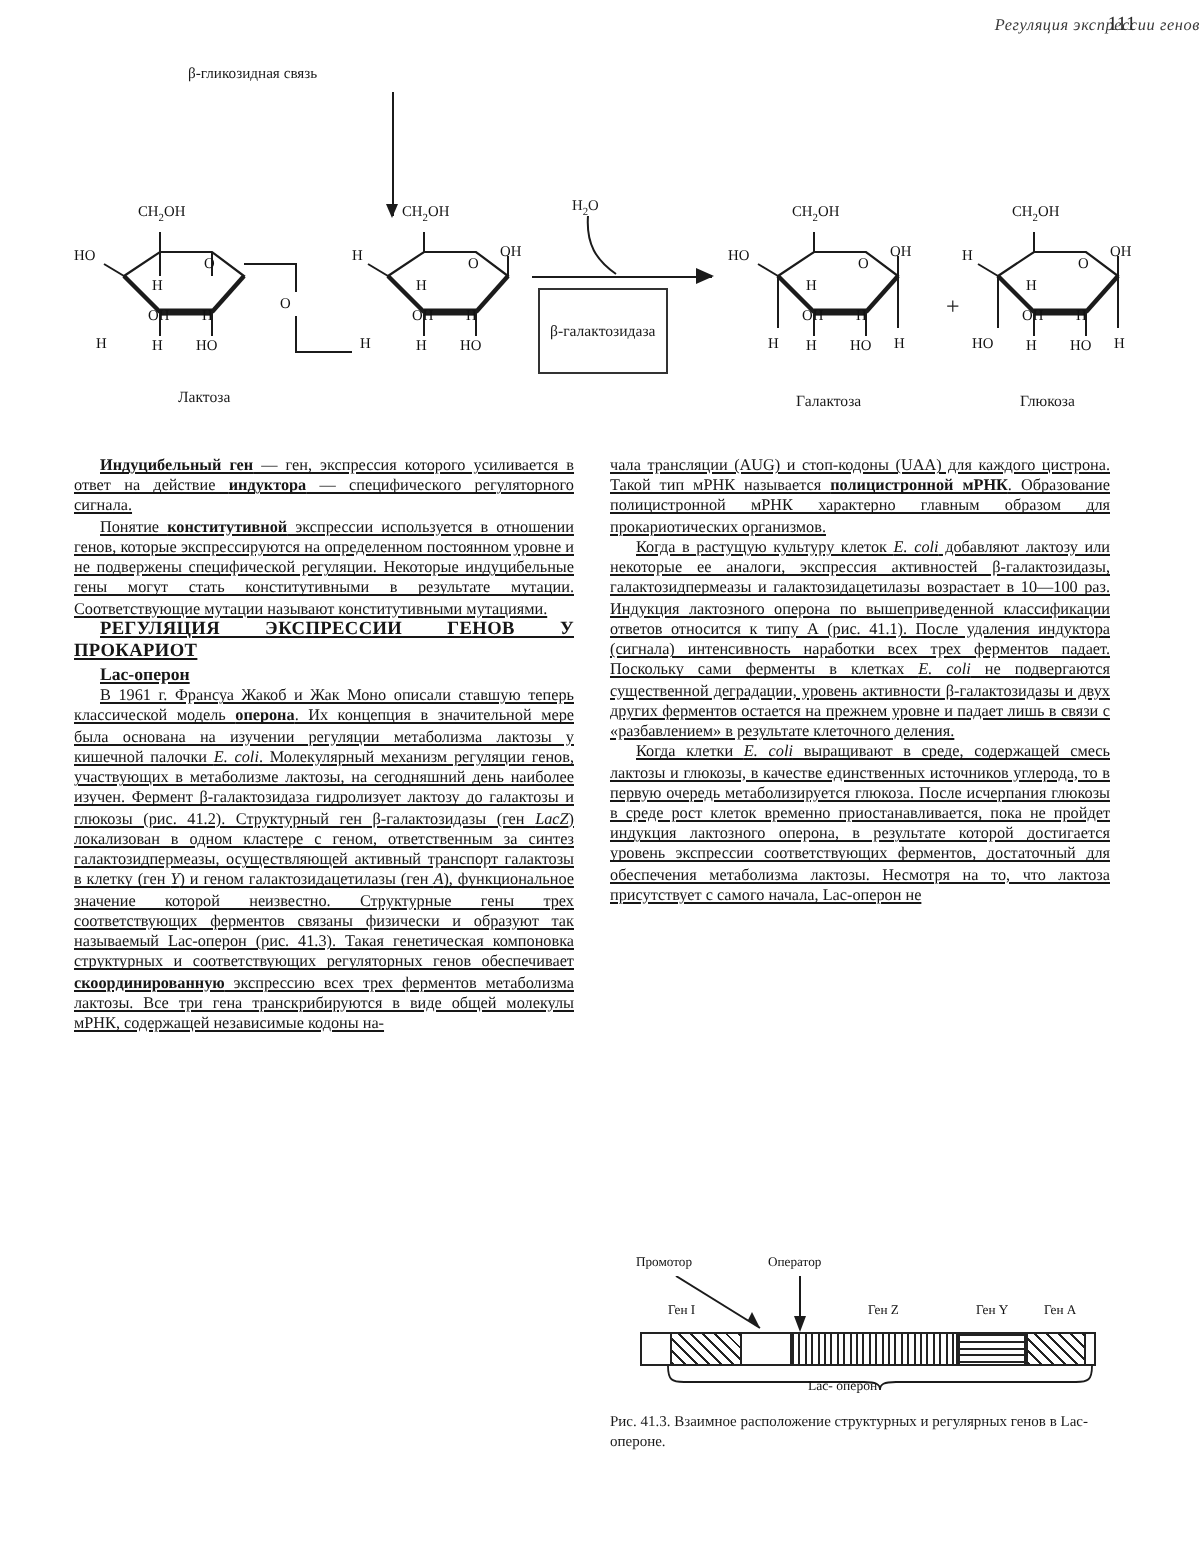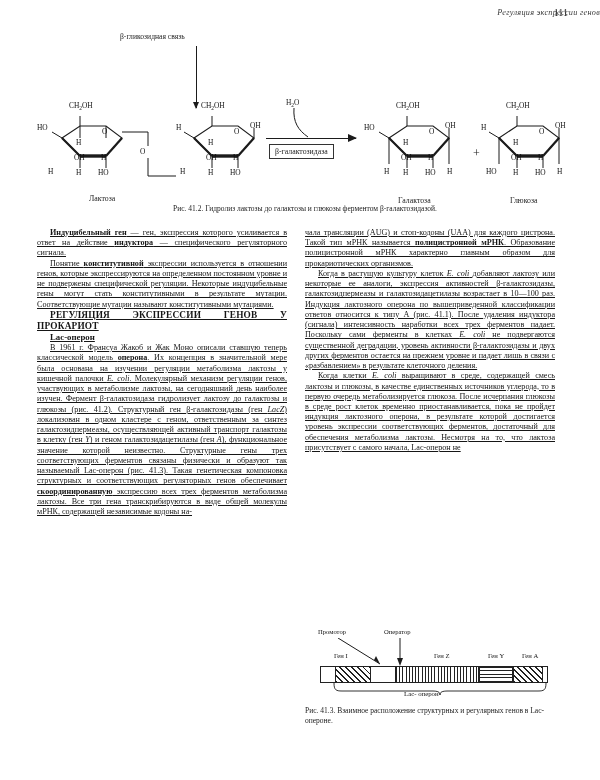--- a/index.html
+++ b/index.html
@@ -23,21 +23,21 @@
     color:#3a3a3a;
   }
   .runhead-folio{
     position:absolute;right:32px;top:-1px;
     font-size:10px;font-weight:normal;color:#2a2a2a;margin-left:48px;
   }
 
   
   .fig2{position:absolute;left:36px;top:30px;width:528px;height:195px;}
   .bond-label{
-    position:absolute;left:84px;top:2px;
+    position:absolute;left:58px;top:2px;
     font-size:7.6px;white-space:nowrap;color:#1b1b1b;
   }
   .bond-arrow{
     position:absolute;left:160px;top:16px;width:1px;height:62px;
     background:#1b1b1b;
   }
   .bond-arrow::after{
     content:"";position:absolute;left:-3px;bottom:-1px;
     border-left:3.5px solid transparent;border-right:3.5px solid transparent;
     border-top:7px solid #1b1b1b;
@@ -62,21 +62,21 @@
     content:"";position:absolute;right:-1px;top:-3.6px;
     border-top:4px solid transparent;border-bottom:4px solid transparent;
     border-left:9px solid #1b1b1b;
   }
   .h2o{
     position:absolute;font-size:7.4px;white-space:nowrap;
   }
   .h2o sub{font-size:5.4px;}
   .enzyme-box{
     position:absolute;border:1px solid #333;background:#fff;
-    font-size:7.8px;padding:2px 5px;white-space:nowrap;
+    font-size:7.8px;padding:16px 5px;white-space:nowrap;
   }
   .mol-label{
     position:absolute;font-size:7.8px;white-space:nowrap;color:#1b1b1b;
   }
   .fig-caption{
     position:absolute;font-size:7.5px;text-align:center;
     line-height:1.35;color:#1b1b1b;
   }
 
   
@@ -265,21 +265,20 @@
       <div class="ratom" style="left:-5px;top:52px;">HO</div>
       <div class="ratom" style="left:22px;top:53px;">H</div>
       <div class="ratom" style="left:44px;top:53px;">HO</div>
       <div class="ratom" style="left:66px;top:52px;">H</div>
     </div>
 
     <div class="mol-label" style="left:362px;top:166px;">Галактоза</div>
     <div class="mol-label" style="left:474px;top:166px;">Глюкоза</div>
   </div>
 
-  <div class="fig-caption" style="left:60px;top:204px;width:490px;">Рис. 41.2. Гидролиз лактозы до галактозы и глюкозы ферментом β-галактозидазой.</div>
 
   <div class="col left">
     <p>
       <b>Индуцибельный ген</b><span> — ген, экспрессия которого усиливается в ответ на действие </span><b>индуктора</b><span> — специфического регуляторного сигнала.</span>
     </p>
     <p>
       <span>Понятие </span><b>конститутивной</b><span> экспрессии используется в отношении генов, которые экспрессируются на определенном постоянном уровне и не подвержены специфической регуляции. Некоторые индуцибельные гены могут стать конститутивными в результате мутации. Соответствующие мутации называют конститутивными мутациями.</span>
     </p>
 
     <p class="sect-head">РЕГУЛЯЦИЯ ЭКСПРЕССИИ ГЕНОВ У ПРОКАРИОТ</p>

